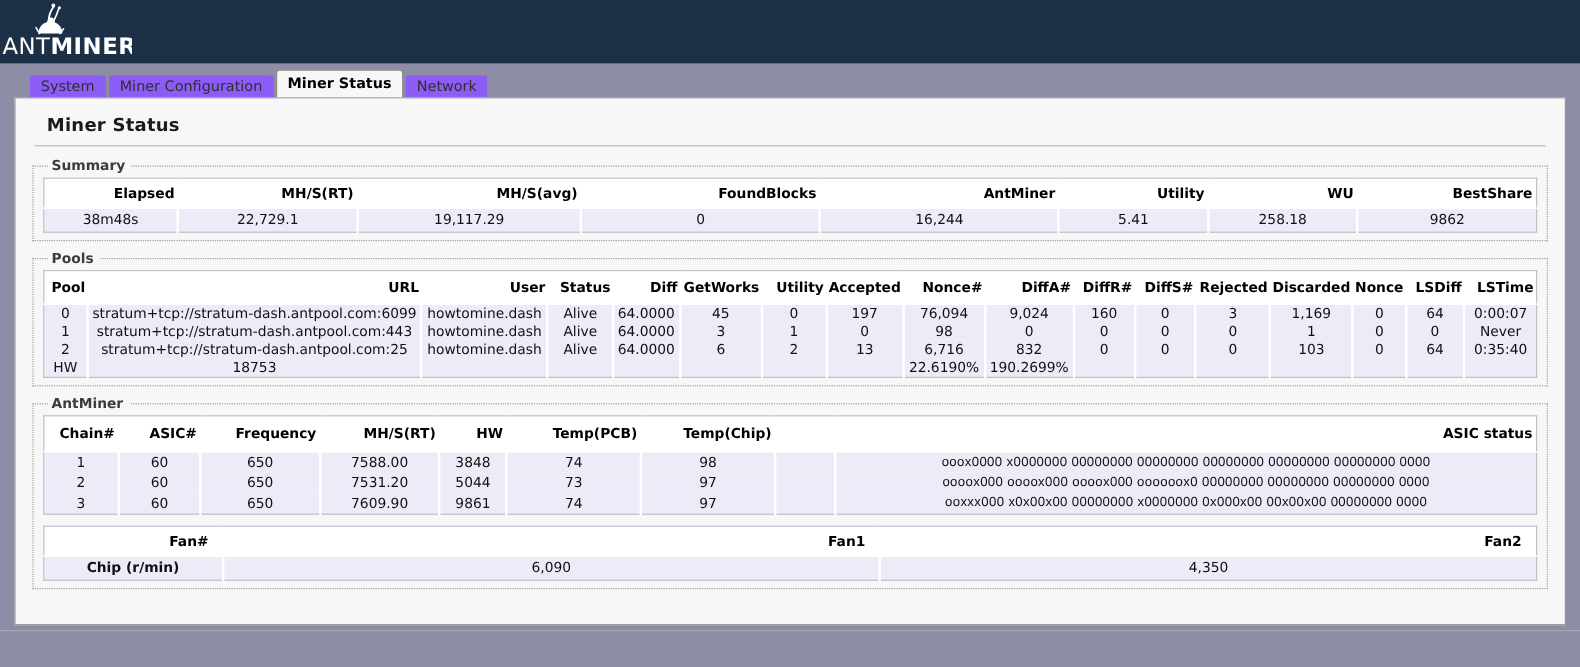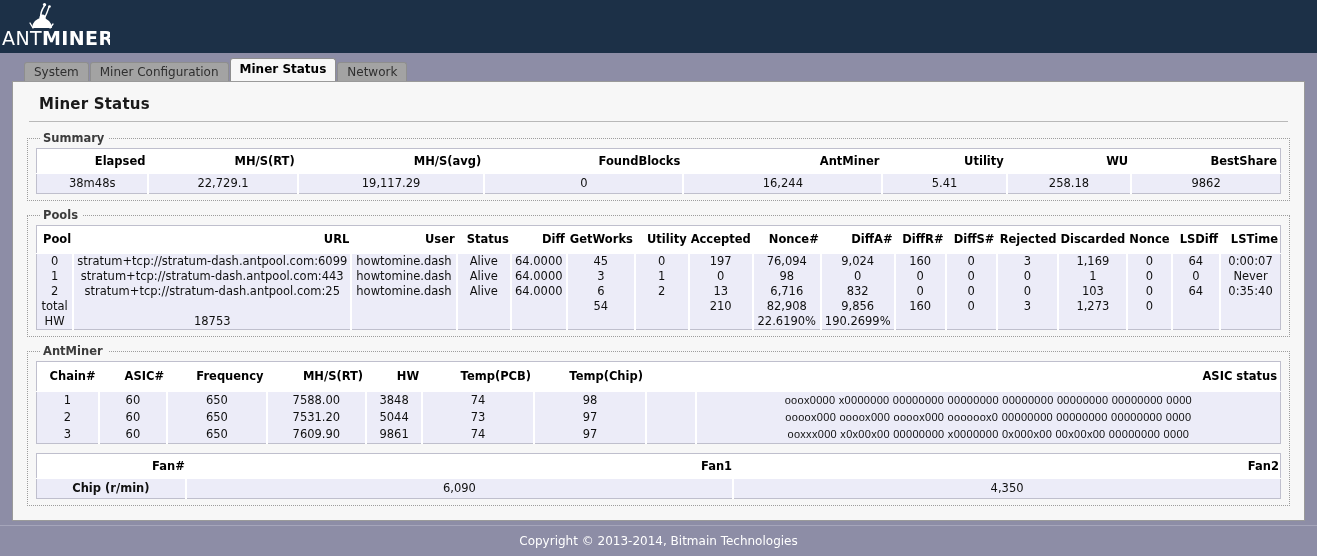--- a/index.html
+++ b/index.html
@@ -40,21 +40,21 @@
   }
   .tab {
     display: inline-block;
     vertical-align: bottom;
     height: 21px;
     line-height: 19px;
     padding: 0 9px;
     margin: 0 1px 0 0;
     font-size: 12px;
     color: #2f2f2f;
-    background: #a3a3a3;
+    background: #8b5cf6;
     border: 1px solid #8e8e8e;
     border-bottom: none;
     border-radius: 3px 3px 0 0;
     position: relative;
     top: 7px;
     cursor: pointer;
     white-space: nowrap;
   }
   .tab.active {
     background: #f7f7f7;
@@ -142,21 +142,21 @@
   
   table.summary td { padding: 3px 3px; }
   table.summary th { padding: 5px 3px; }
 
   table.pools td { padding: 1px 3px; }
   table.pools th { padding: 6px 2px 7px 2px; }
 
   table.ant td { padding: 2px 3px; }
   table.ant th { padding: 7px 3px 8px 3px; }
 
-  table.fan th { padding: 5px 1px; }
+  table.fan th { padding: 5px 12px; }
   table.fan td { padding: 3px 3px; }
   table.fan td.speed-label { font-weight: bold; background:#ececf8; }
 
   
   .footer {
     position: absolute;
     left: 0; bottom: 0;
     width: 1317px;
     height: 30px;
     line-height: 30px;
@@ -315,39 +315,20 @@
             <td>832</td>
             <td>0</td>
             <td>0</td>
             <td>0</td>
             <td>103</td>
             <td>0</td>
             <td>64</td>
             <td>0:35:40</td>
           </tr>
           <tr>
-            <td>total</td>
-            <td></td>
-            <td></td>
-            <td></td>
-            <td></td>
-            <td>54</td>
-            <td></td>
-            <td>210</td>
-            <td>82,908</td>
-            <td>9,856</td>
-            <td>160</td>
-            <td>0</td>
-            <td>3</td>
-            <td>1,273</td>
-            <td>0</td>
-            <td></td>
-            <td></td>
-          </tr>
-          <tr>
             <td>HW</td>
             <td>18753</td>
             <td></td>
             <td></td>
             <td></td>
             <td></td>
             <td></td>
             <td></td>
             <td>22.6190%</td>
             <td>190.2699%</td>
@@ -432,15 +413,14 @@
             <td>6,090</td>
             <td>4,350</td>
           </tr>
         </tbody>
       </table>
     </fieldset>
 
   </div>
 
   <div class="footer-rule"></div>
-  <div class="footer">Copyright © 2013-2014, Bitmain Technologies</div>
 
 </div>
 
 </body></html>

